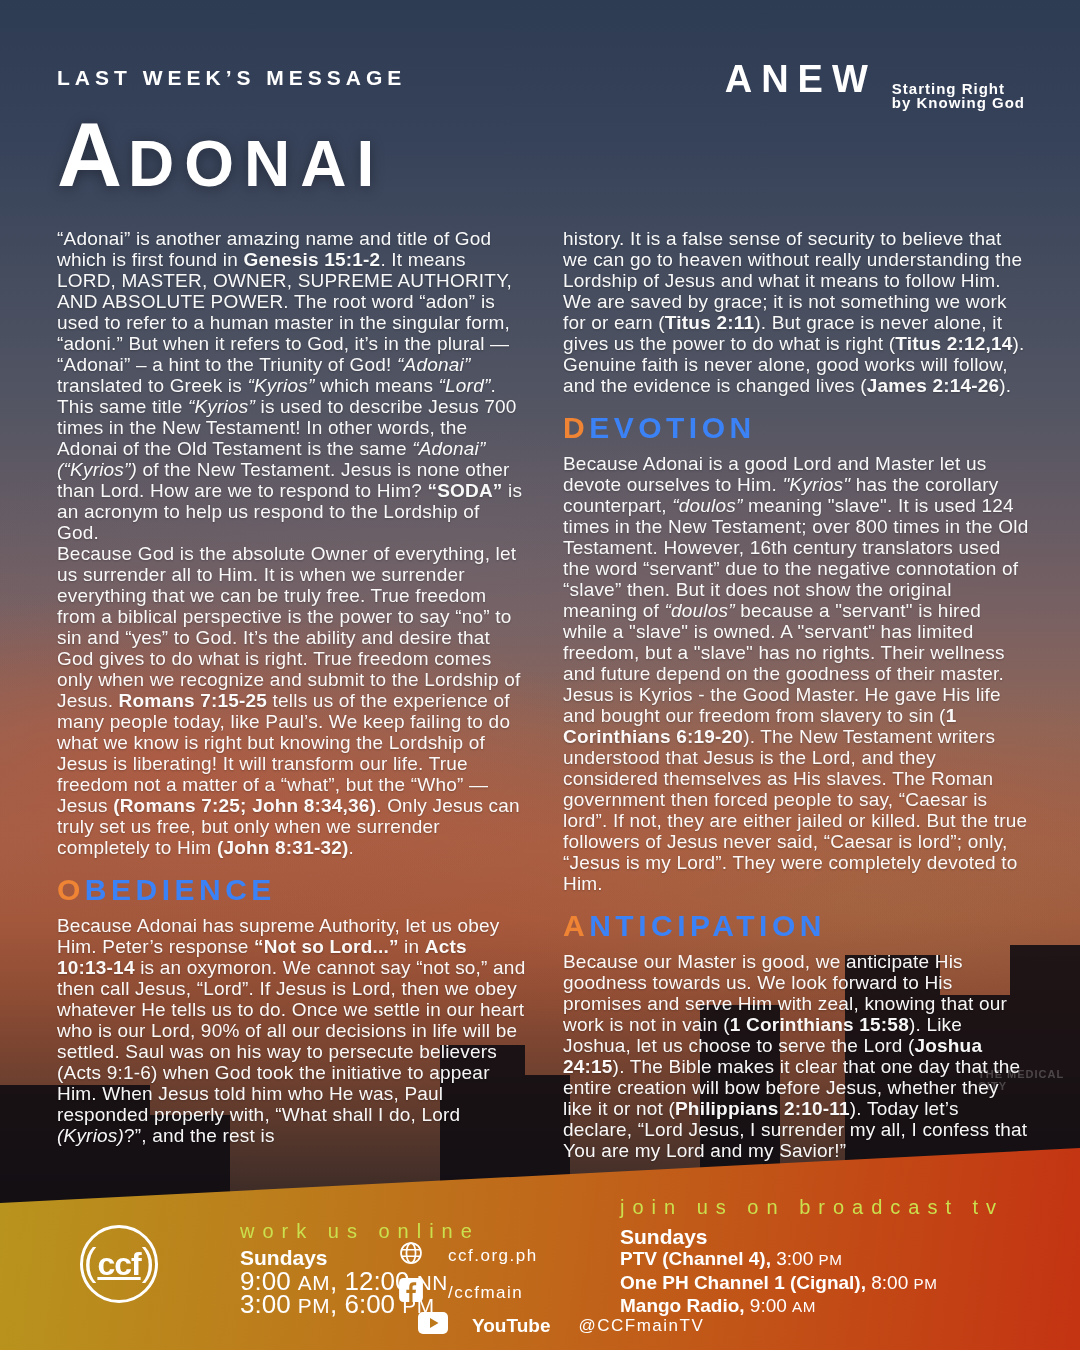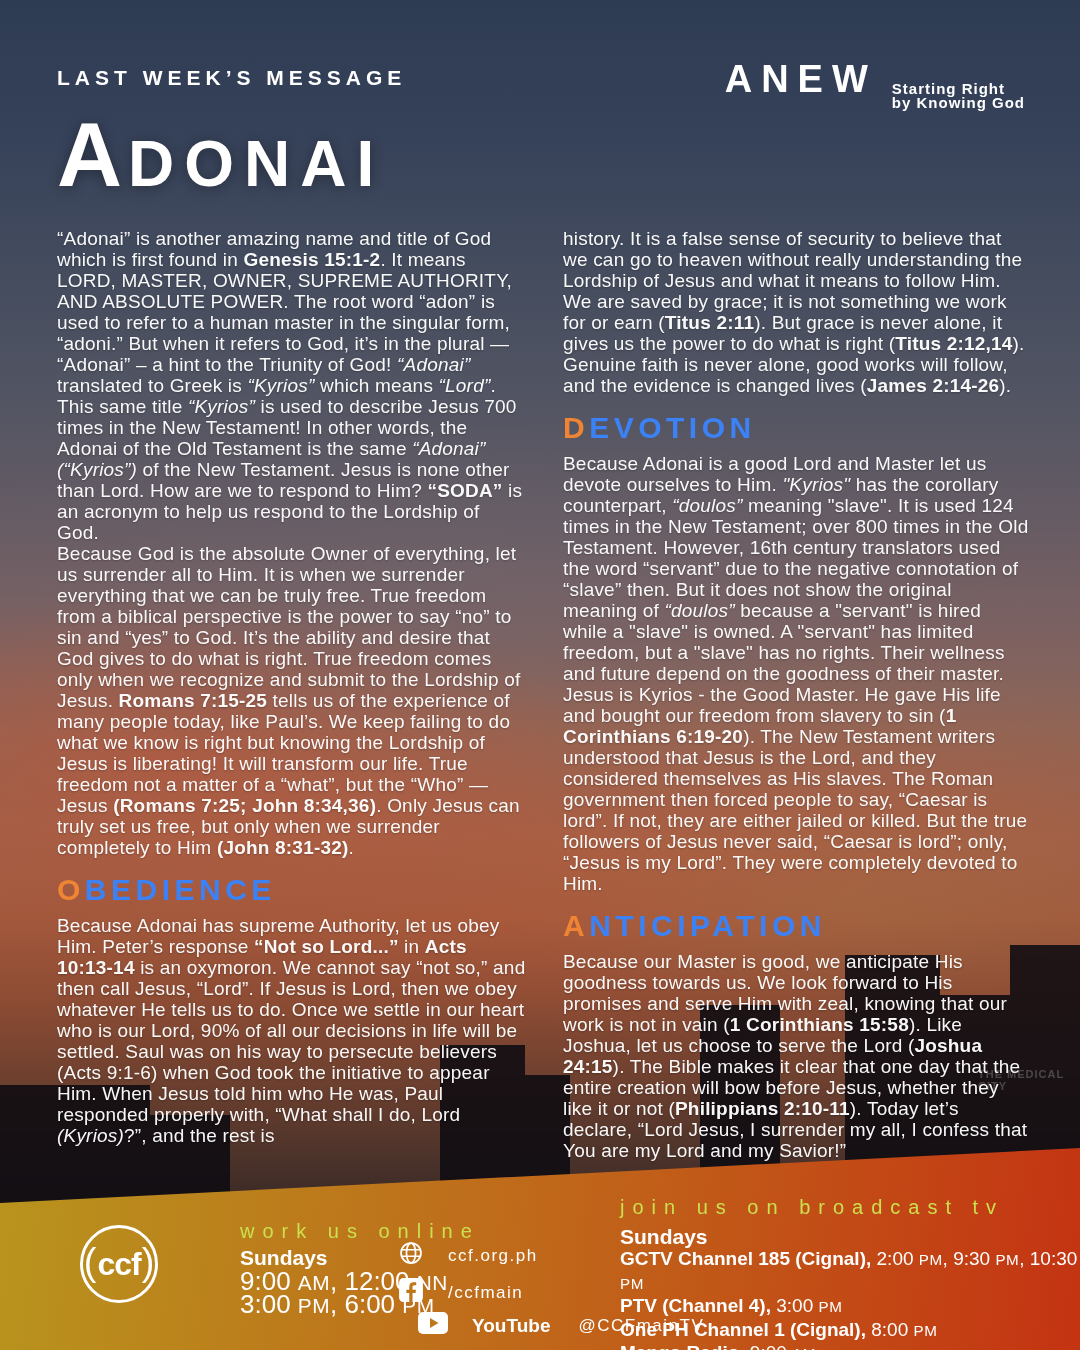--- a/index.html
+++ b/index.html
@@ -40,21 +40,21 @@
   .sec{margin:17px 0 10px;font-size:30px;font-weight:bold;letter-spacing:4.5px;line-height:1;}
   .h-first{color:#ee8434;}
   .h-rest{color:#3b82f6;}
   
   .footer{position:absolute;left:0;top:1140px;width:1080px;height:210px;
     background:linear-gradient(97deg,#b8941d 0%,#c0661a 52%,#c43312 100%);
     clip-path:polygon(0 63px,100% 8px,100% 210px,0 210px);}
   .ccf-logo{position:absolute;left:80px;top:85px;width:78px;height:78px;border:3px solid #fff;
     border-radius:50%;display:flex;align-items:center;justify-content:center;box-sizing:border-box;}
   .paren{font-size:38px;font-weight:normal;line-height:1;margin-top:-4px;}
-  .ccf-txt{font-size:32px;font-weight:bold;letter-spacing:-1px;margin:0 1px;}
+  .ccf-txt{font-size:32px;font-weight:bold;letter-spacing:-1px;margin:0 1px;text-decoration:underline;}
   .f-head{position:absolute;color:#cbe04e;font-size:20px;font-weight:normal;letter-spacing:8px;}
   .f-strong{position:absolute;font-size:21px;font-weight:bold;}
   .f-line{position:absolute;font-size:26px;line-height:23px;}
   .sc{font-size:.8em;letter-spacing:.5px;}
   .b{font-weight:bold;}
   .icon-row{position:absolute;display:flex;align-items:center;gap:24px;font-size:17px;
     letter-spacing:1.5px;}
   .yt-word{font-weight:bold;font-size:19px;letter-spacing:0;margin-right:4px;}
   .bc-line{font-size:19px;line-height:22.5px;}
   .bc-wrap{position:absolute;left:620px;top:108px;}
@@ -137,19 +137,18 @@
             <rect x="0" y="0" width="30" height="22" rx="5" fill="#fff"></rect>
             <path d="M12 6l8.5 5L12 16z" fill="#bd781b"></path>
           </svg></span>
       <span class="yt-word">YouTube</span>
       <span>@CCFmainTV</span>
     </div>
 
     <div class="f-head" style="left:620px;top:56px;">join us on broadcast tv</div>
     <div class="f-strong" style="left:620px;top:85px;">Sundays</div>
     <div class="bc-wrap">
-      <div class="bc-line"><span class="b">GCTV Channel 185 (Cignal),</span><span> 2:00 </span><span class="sc">PM</span><span>, 9:30 </span><span class="sc">PM</span><span>, 10:30 </span><span class="sc">PM</span></div>
       <div class="bc-line"><span class="b">PTV (Channel 4),</span><span> 3:00 </span><span class="sc">PM</span></div>
       <div class="bc-line"><span class="b">One PH Channel 1 (Cignal),</span><span> 8:00 </span><span class="sc">PM</span></div>
       <div class="bc-line"><span class="b">Mango Radio,</span><span> 9:00 </span><span class="sc">AM</span></div>
     </div>
   </div>
 </div>
 
 </body></html>

